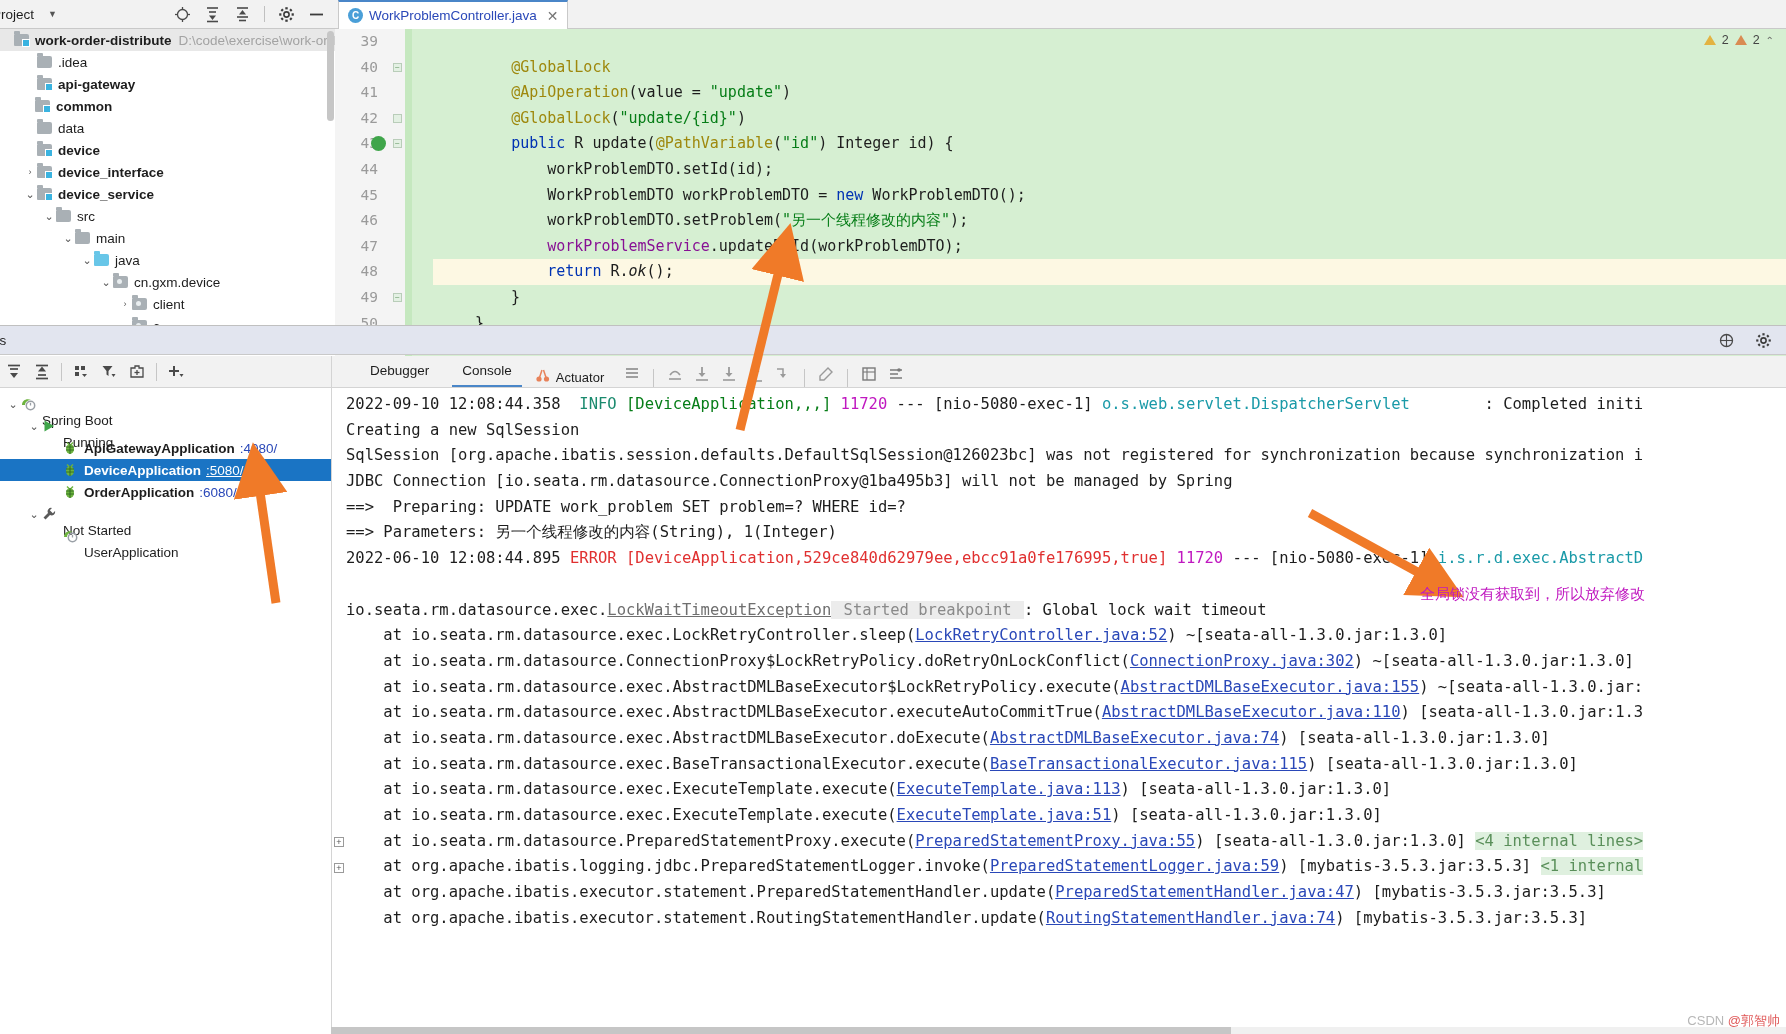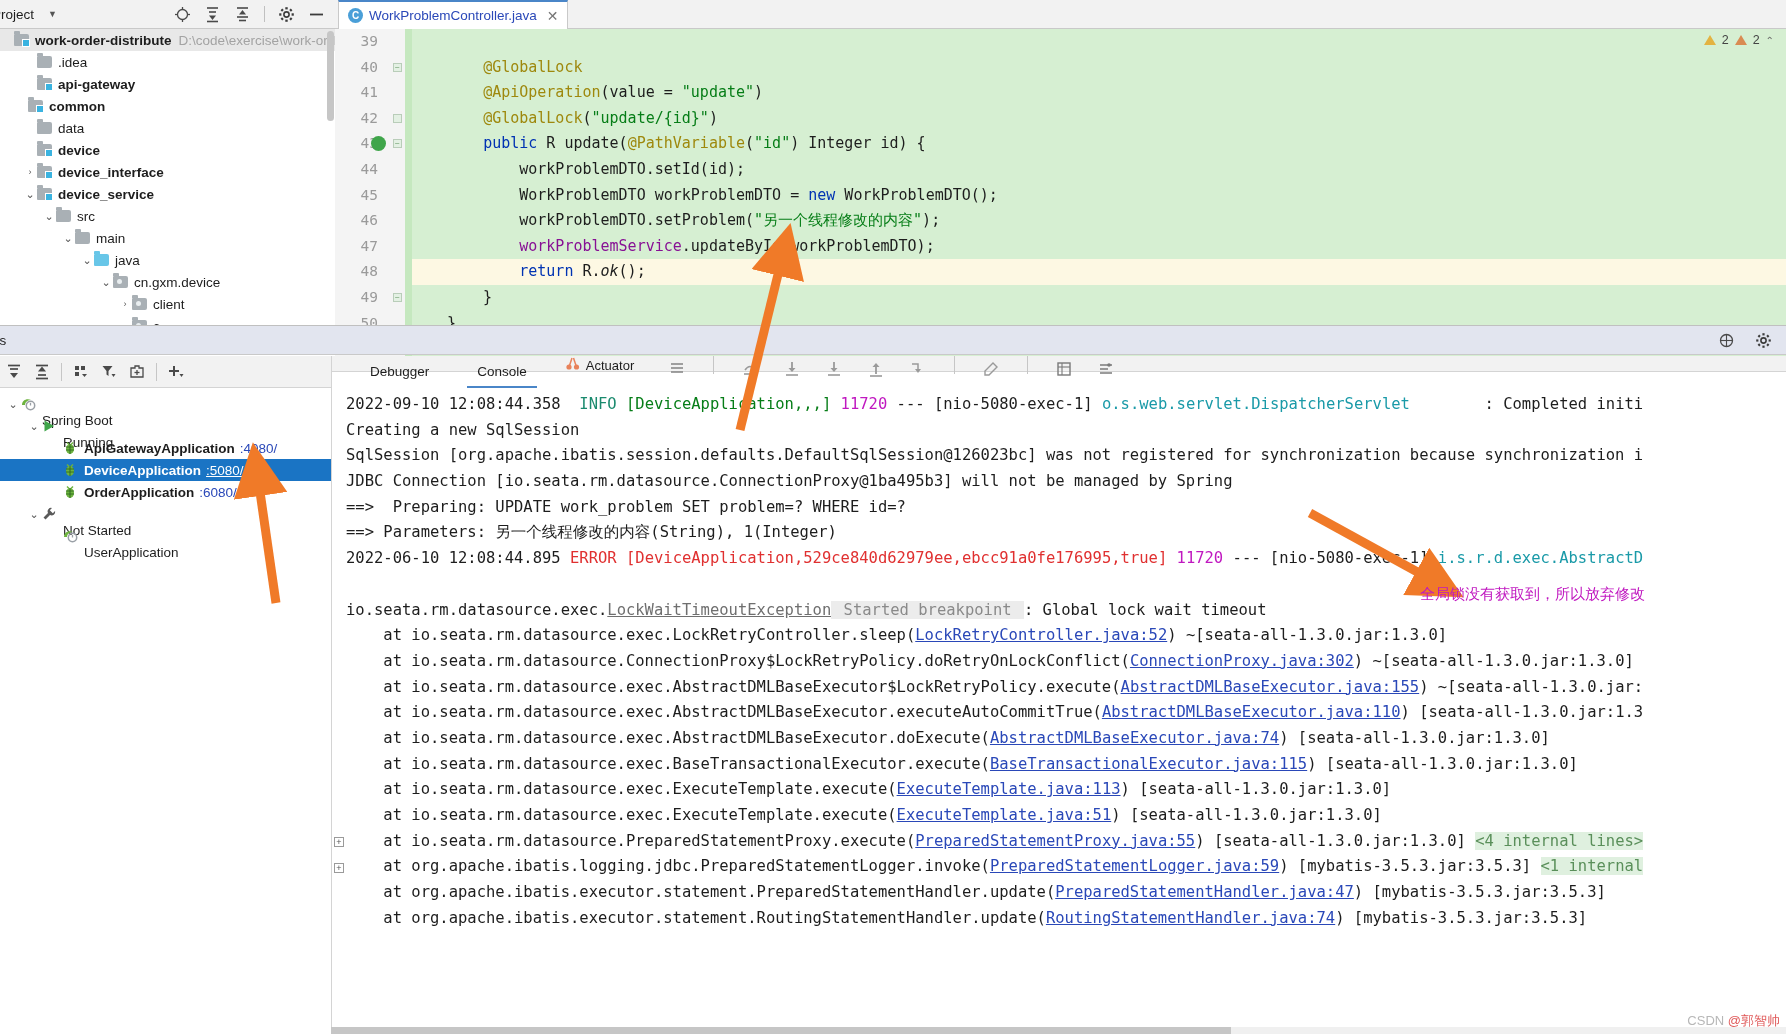--- a/index.html
+++ b/index.html
@@ -79,21 +79,21 @@
   }
   .gutter {
     position:absolute; left:0; top:0; width:70px; height:329px;
     background:#f4f4f4; color:#9a9a9a; text-align:right;
     font-family:"DejaVu Sans Mono", monospace; font-size:14.5px;
   }
   .gnum { height:25.6px; line-height:25.6px; padding-right:27px; }
   .fold-col { position:absolute; left:56px; top:0; width:14px; height:329px; }
   .fold-mark { position:absolute; width:9px; height:9px; border:1px solid #b9cdb9; color:#7da87d; font-size:8px; line-height:7px; text-align:center; background:#e3f0e3; }
   .code-area { position:absolute; left:70px; top:0; right:0; height:329px; background:#d6efd2; }
-  .cline { height:25.6px; line-height:25.6px; white-space:pre; padding-left:42px; }
+  .cline { height:25.6px; line-height:25.6px; white-space:pre; padding-left:42px;margin-left:28px; }
   .cline.hl { background:#fdf8e3; }
   .green-strip { position:absolute; left:70px; top:0; width:7px; height:329px; background:#c5e8bf; }
   .ann { color:#9e880d; }
   .kw { color:#0033b3; font-weight:normal; }
   .str { color:#067d17; }
   .fld { color:#871094; }
   .ital { font-style:italic; }
   .warn-badges {
     position:absolute; right:12px; top:4px; display:flex; align-items:center; gap:6px;
     font-family:"Liberation Sans", sans-serif; font-size:12.5px; color:#444;
@@ -131,22 +131,22 @@
   .rport { color:#2a48b8; margin-left:5px; font-weight:normal; }
   .rport.u { text-decoration:underline; }
   .ricon { width:16px; height:16px; flex:none; margin-right:6px; position:relative; }
 
   
   .console-panel {
     position:absolute; left:331px; top:31px; width:1455px; height:678px;
     background:#ffffff; border-left:1px solid #d4d4d4;
   }
   .ctabs {
-    height:16px; background:#f2f2f2; border-bottom:1px solid #d4d4d4;
-    display:flex; align-items:flex-start; padding-left:22px; gap:16px;
+    height:32px; background:#f2f2f2; border-bottom:1px solid #d4d4d4;
+    display:flex; align-items:flex-end; padding-left:22px; gap:1px;
   }
   .ctab { padding:0 16px; height:32px; line-height:32px; font-size:13.5px; color:#1d1d1d; cursor:pointer; position:relative; }
   .ctab.active:after { content:""; position:absolute; left:6px; right:6px; bottom:0; height:2px; background:#4a86c8; }
   .ctab-ic { display:flex; align-items:center; gap:5px; padding:0 14px 0 6px; cursor:pointer; }
   .ctool-sep { width:1px; height:18px; background:#c6c6c6; margin:0 7px; }
   .ctool { width:26px; height:26px; display:flex; align-items:center; justify-content:center; cursor:pointer; }
 
   .console-body {
     position:absolute; left:0; top:32px; width:1455px; height:646px;
     background:#ffffff; overflow:hidden;
@@ -261,21 +261,21 @@
         <div class="trow" style="padding-left: 23px;">
           <span class="arrow empty">›</span>
           <span class="fold"></span>
           <span class="tlabel">.idea</span>
         </div>
         <div class="trow" style="padding-left: 23px;">
           <span class="arrow empty">›</span>
           <span class="fold mod"></span>
           <span class="tlabel b">api-gateway</span>
         </div>
-        <div class="trow" style="padding-left: 14px;">
+        <div class="trow" style="padding-left: 21px;">
           <span class="arrow empty">›</span>
           <span class="fold mod"></span>
           <span class="tlabel b">common</span>
         </div>
         <div class="trow" style="padding-left: 23px;">
           <span class="arrow empty">›</span>
           <span class="fold"></span>
           <span class="tlabel">data</span>
         </div>
         <div class="trow" style="padding-left: 23px;">

